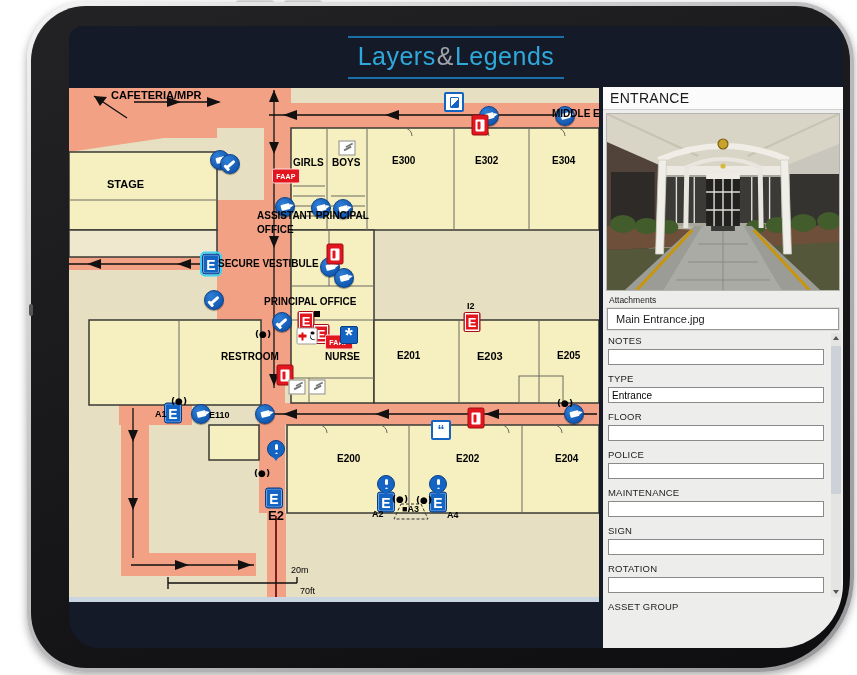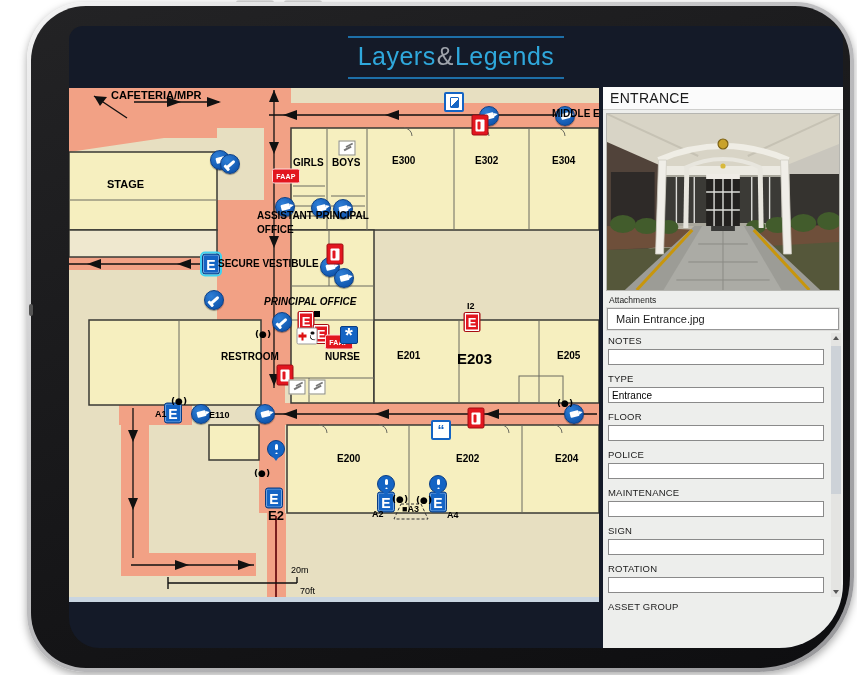--- a/index.html
+++ b/index.html
@@ -225,25 +225,25 @@
           <span class="mlab" style="left: 38px; top: 91px; font-size: 11px;">STAGE</span>
           <span class="mlab" style="left: 224px; top: 70px; font-size: 10px;">GIRLS</span>
           <span class="mlab" style="left: 263px; top: 70px; font-size: 10px;">BOYS</span>
           <span class="mlab" style="left: 323px; top: 68px; font-size: 10px;">E300</span>
           <span class="mlab" style="left: 406px; top: 68px; font-size: 10px;">E302</span>
           <span class="mlab" style="left: 483px; top: 68px; font-size: 10px;">E304</span>
           <span class="mlab" style="left: 483px; top: 21px; font-size: 10px;">MIDDLE E</span>
           <span class="mlab" style="left: 188px; top: 123px; font-size: 10px;">ASSISTANT PRINCIPAL</span>
           <span class="mlab" style="left: 188px; top: 137px; font-size: 10px;">OFFICE</span>
           <span class="mlab" style="left: 149px; top: 171px; font-size: 10px;">SECURE VESTIBULE</span>
-          <span class="mlab" style="left: 195px; top: 209px; font-size: 10px; font-style: italic;">PRINCIPAL OFFICE</span>
+          <span class="mlab" style="left: 195px; top: 209px; font-size: 10px;">PRINCIPAL OFFICE</span>
           <span class="mlab" style="left: 152px; top: 264px; font-size: 10px;">RESTROOM</span>
           <span class="mlab" style="left: 256px; top: 264px; font-size: 10px;">NURSE</span>
           <span class="mlab" style="left: 328px; top: 263px; font-size: 10px;">E201</span>
-          <span class="mlab" style="left: 388px; top: 263px; font-size: 15px;">E203</span>
+          <span class="mlab" style="left: 408px; top: 263px; font-size: 11px;">E203</span>
           <span class="mlab" style="left: 488px; top: 263px; font-size: 10px; text-align: center;">E205</span>
           <span class="mlab" style="left: 398px; top: 214px; font-size: 9px;">I2</span>
           <span class="mlab" style="left: 268px; top: 366px; font-size: 10px;">E200</span>
           <span class="mlab" style="left: 387px; top: 366px; font-size: 10px;">E202</span>
           <span class="mlab" style="left: 486px; top: 366px; font-size: 10px;">E204</span>
           <span class="mlab" style="left: 140px; top: 323px; font-size: 9px;">E110</span>
           <span class="mlab" style="left: 86px; top: 322px; font-size: 9px;">A1</span>
           <span class="mlab" style="left: 199px; top: 421px; font-size: 13px;">E2</span>
           <span class="mlab" style="left: 303px; top: 422px; font-size: 9px;">A2</span>
           <span class="mlab" style="left: 333px; top: 417px; font-size: 9px;">■A3</span>

